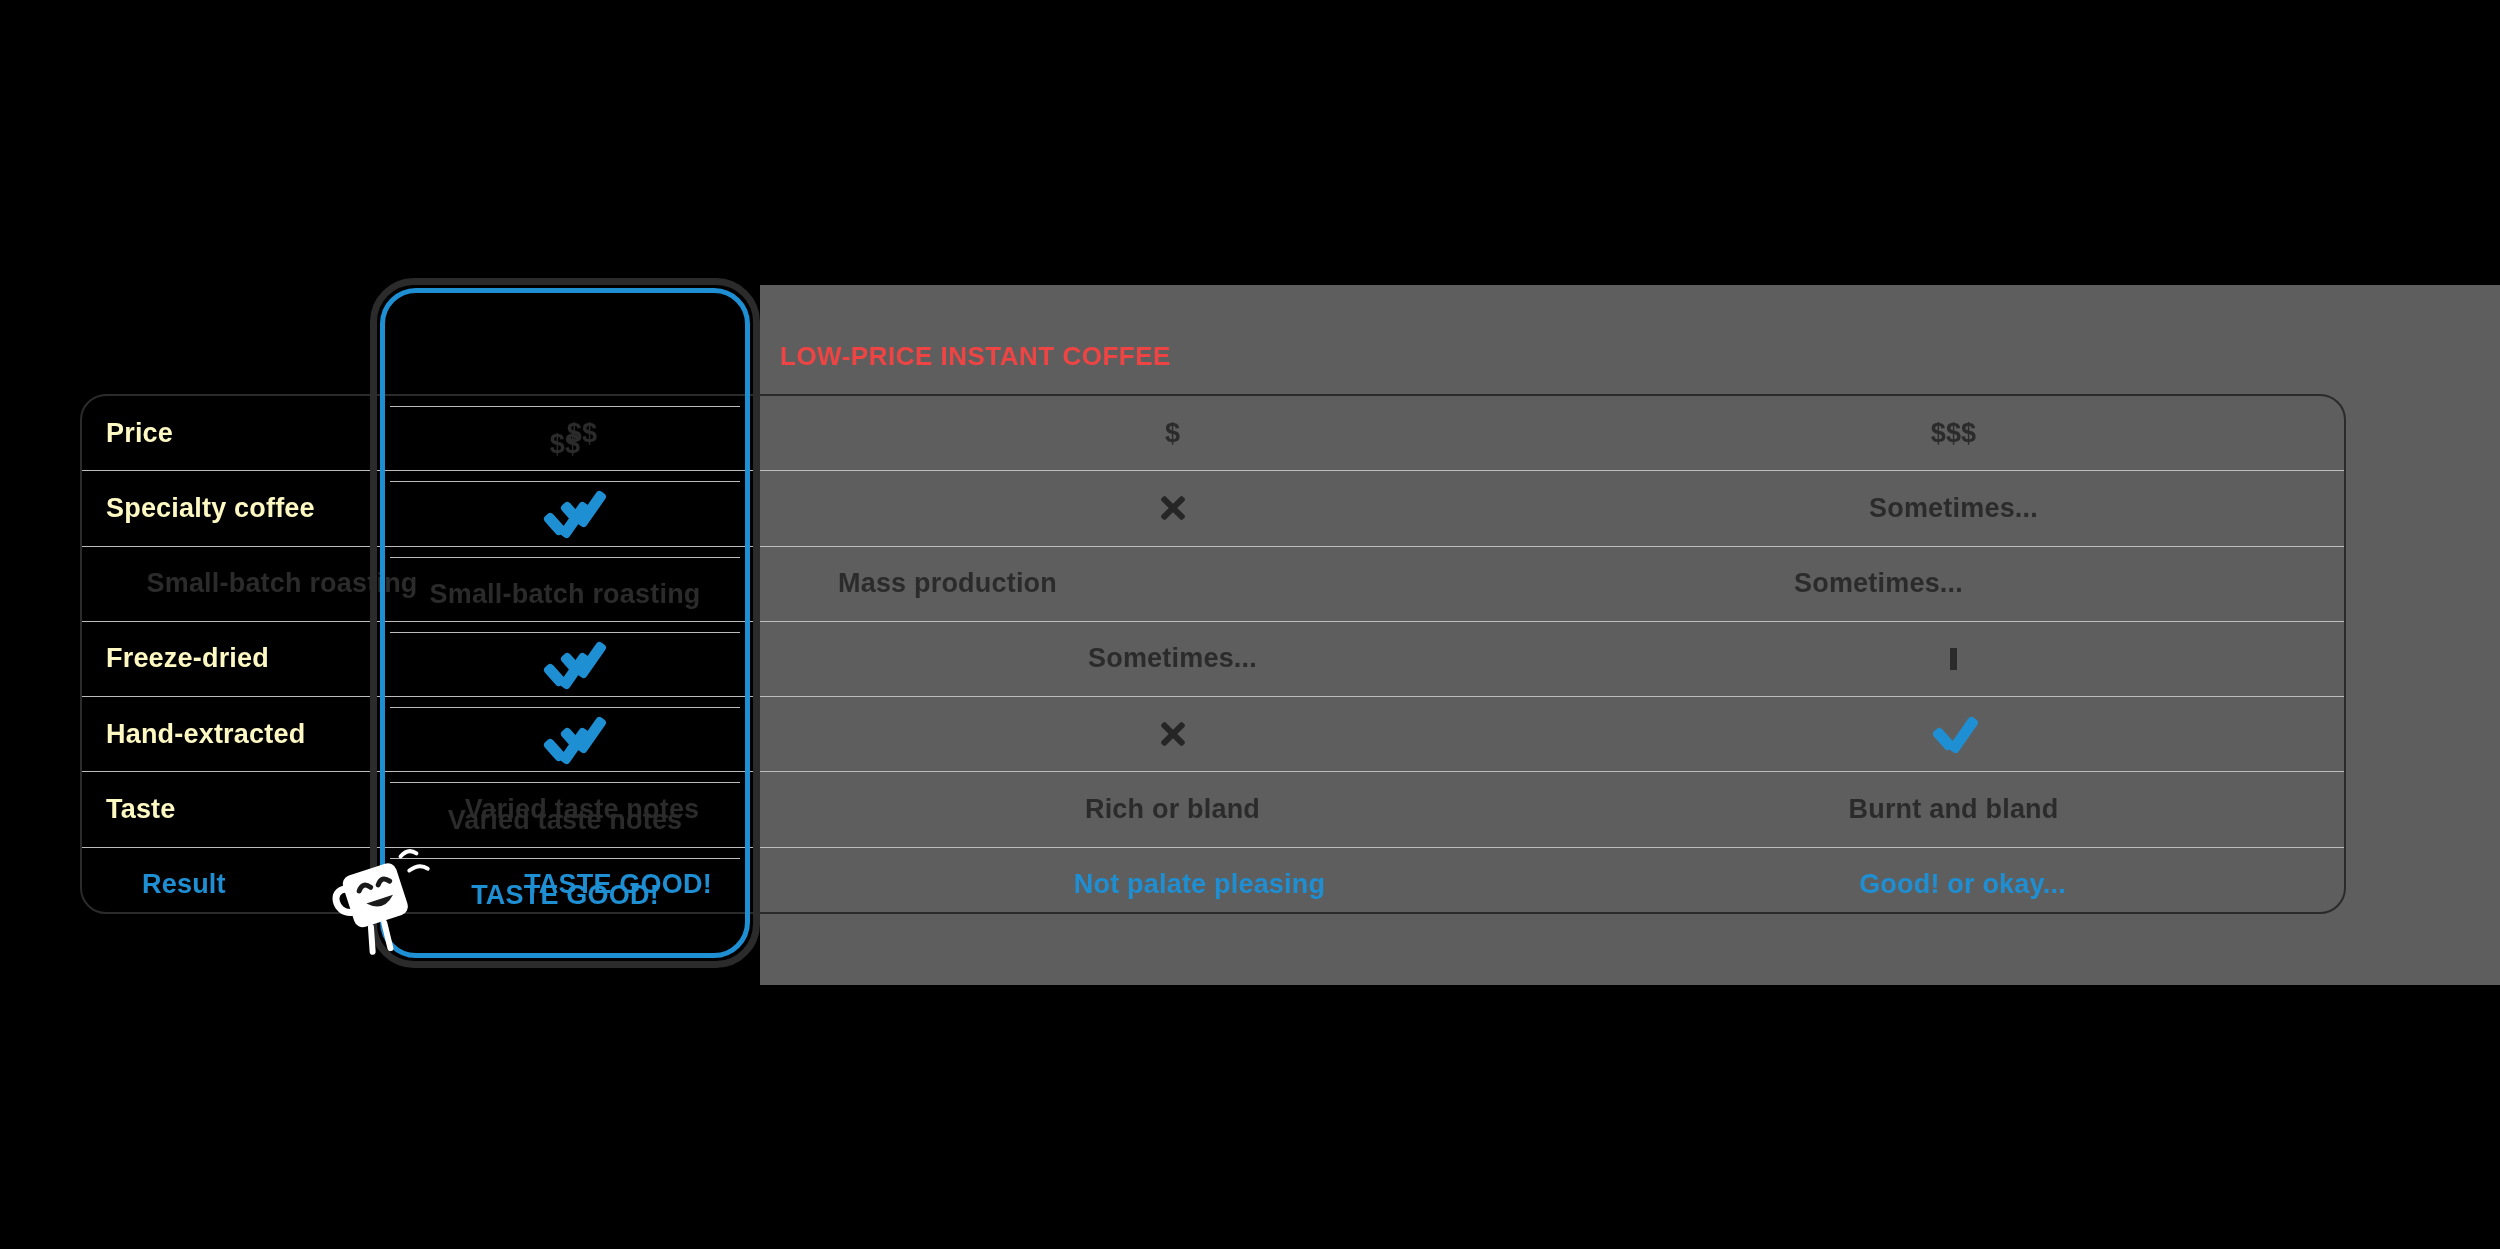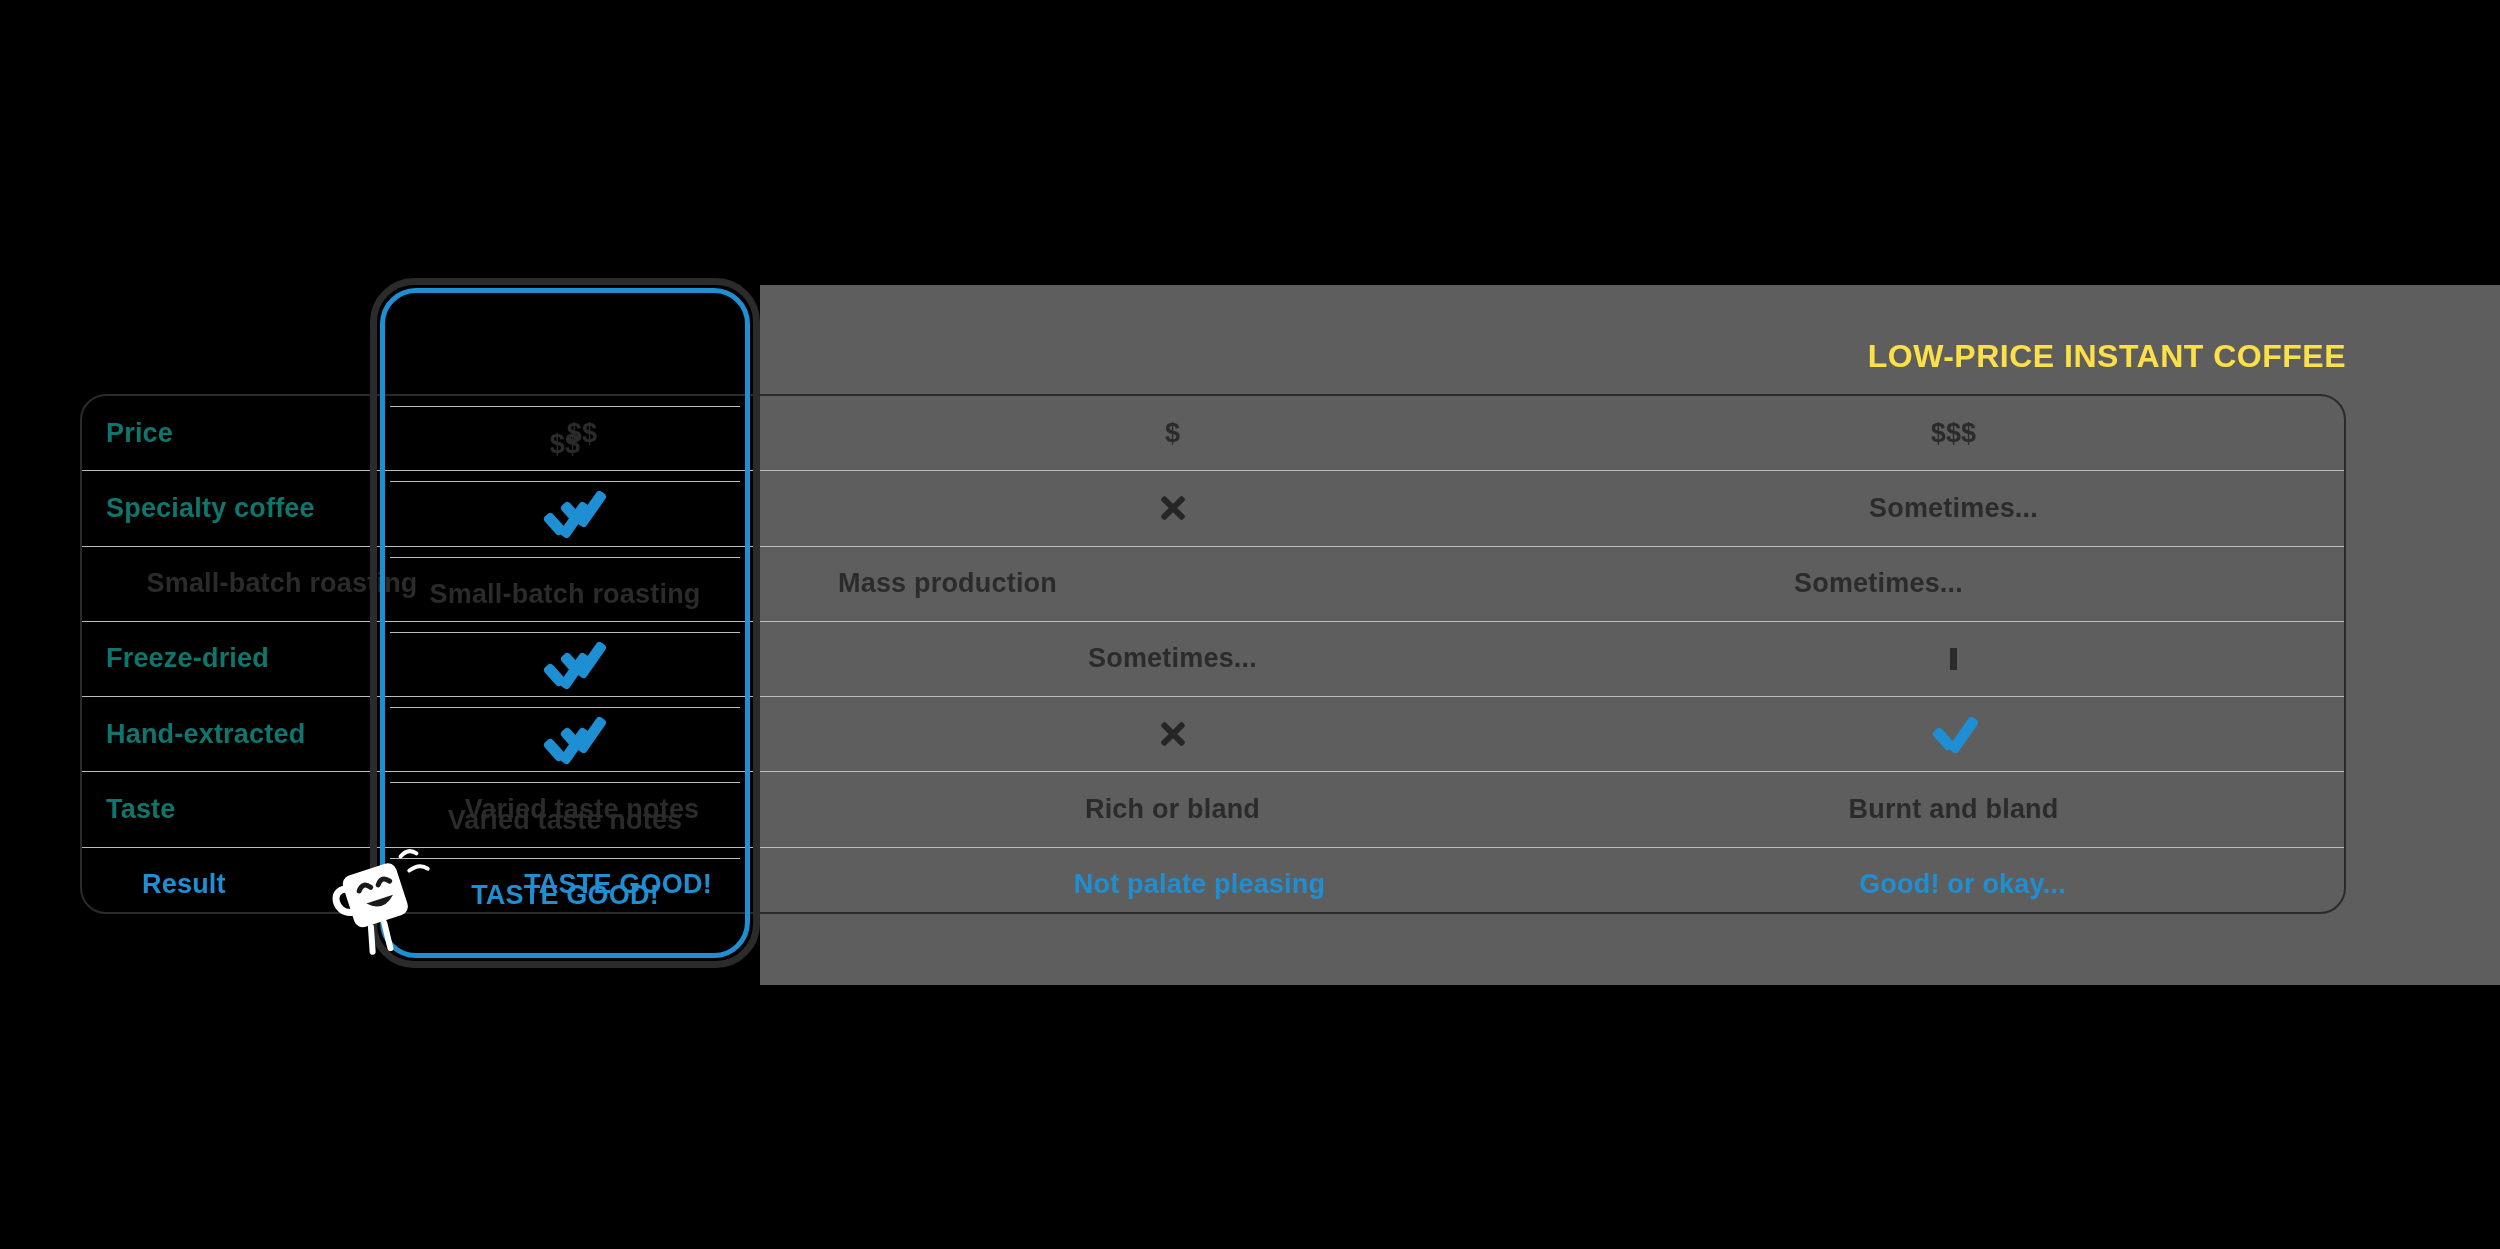--- a/index.html
+++ b/index.html
@@ -47,25 +47,25 @@
     position: absolute;
     left: 80px;
     top: 330px;
     width: 2266px;
     height: 52px;
     display: flex;
   }
   .col-head-spacer { width: 700px; flex: 0 0 700px; }
   .col-head {
     flex: 1 1 0;
-    text-align: right;
-    font-size: 32px;
+    text-align: left;
+    font-size: 26px;
     font-weight: 700;
     letter-spacing: 0.5px;
-    color: #fde047;
+    color: #ef4444;
     line-height: 52px;
     white-space: nowrap;
   }
 
   .trow {
     display: flex;
     height: 74.28px;
     align-items: stretch;
     border-bottom: 1px solid #bdbdbd;
   }
@@ -73,21 +73,21 @@
 
   .cell-label {
     width: 300px;
     flex: 0 0 300px;
     display: flex;
     align-items: center;
     padding-left: 24px;
     box-sizing: border-box;
     font-size: 27px;
     font-weight: 700;
-    color: #0f766e;
+    color: #fef9c3;
     letter-spacing: 0.2px;
   }
   .cell-label.accent { color: #1f8fd4; }
 
   .cell {
     flex: 1 1 0;
     display: flex;
     align-items: center;
     justify-content: center;
     font-size: 27px;

